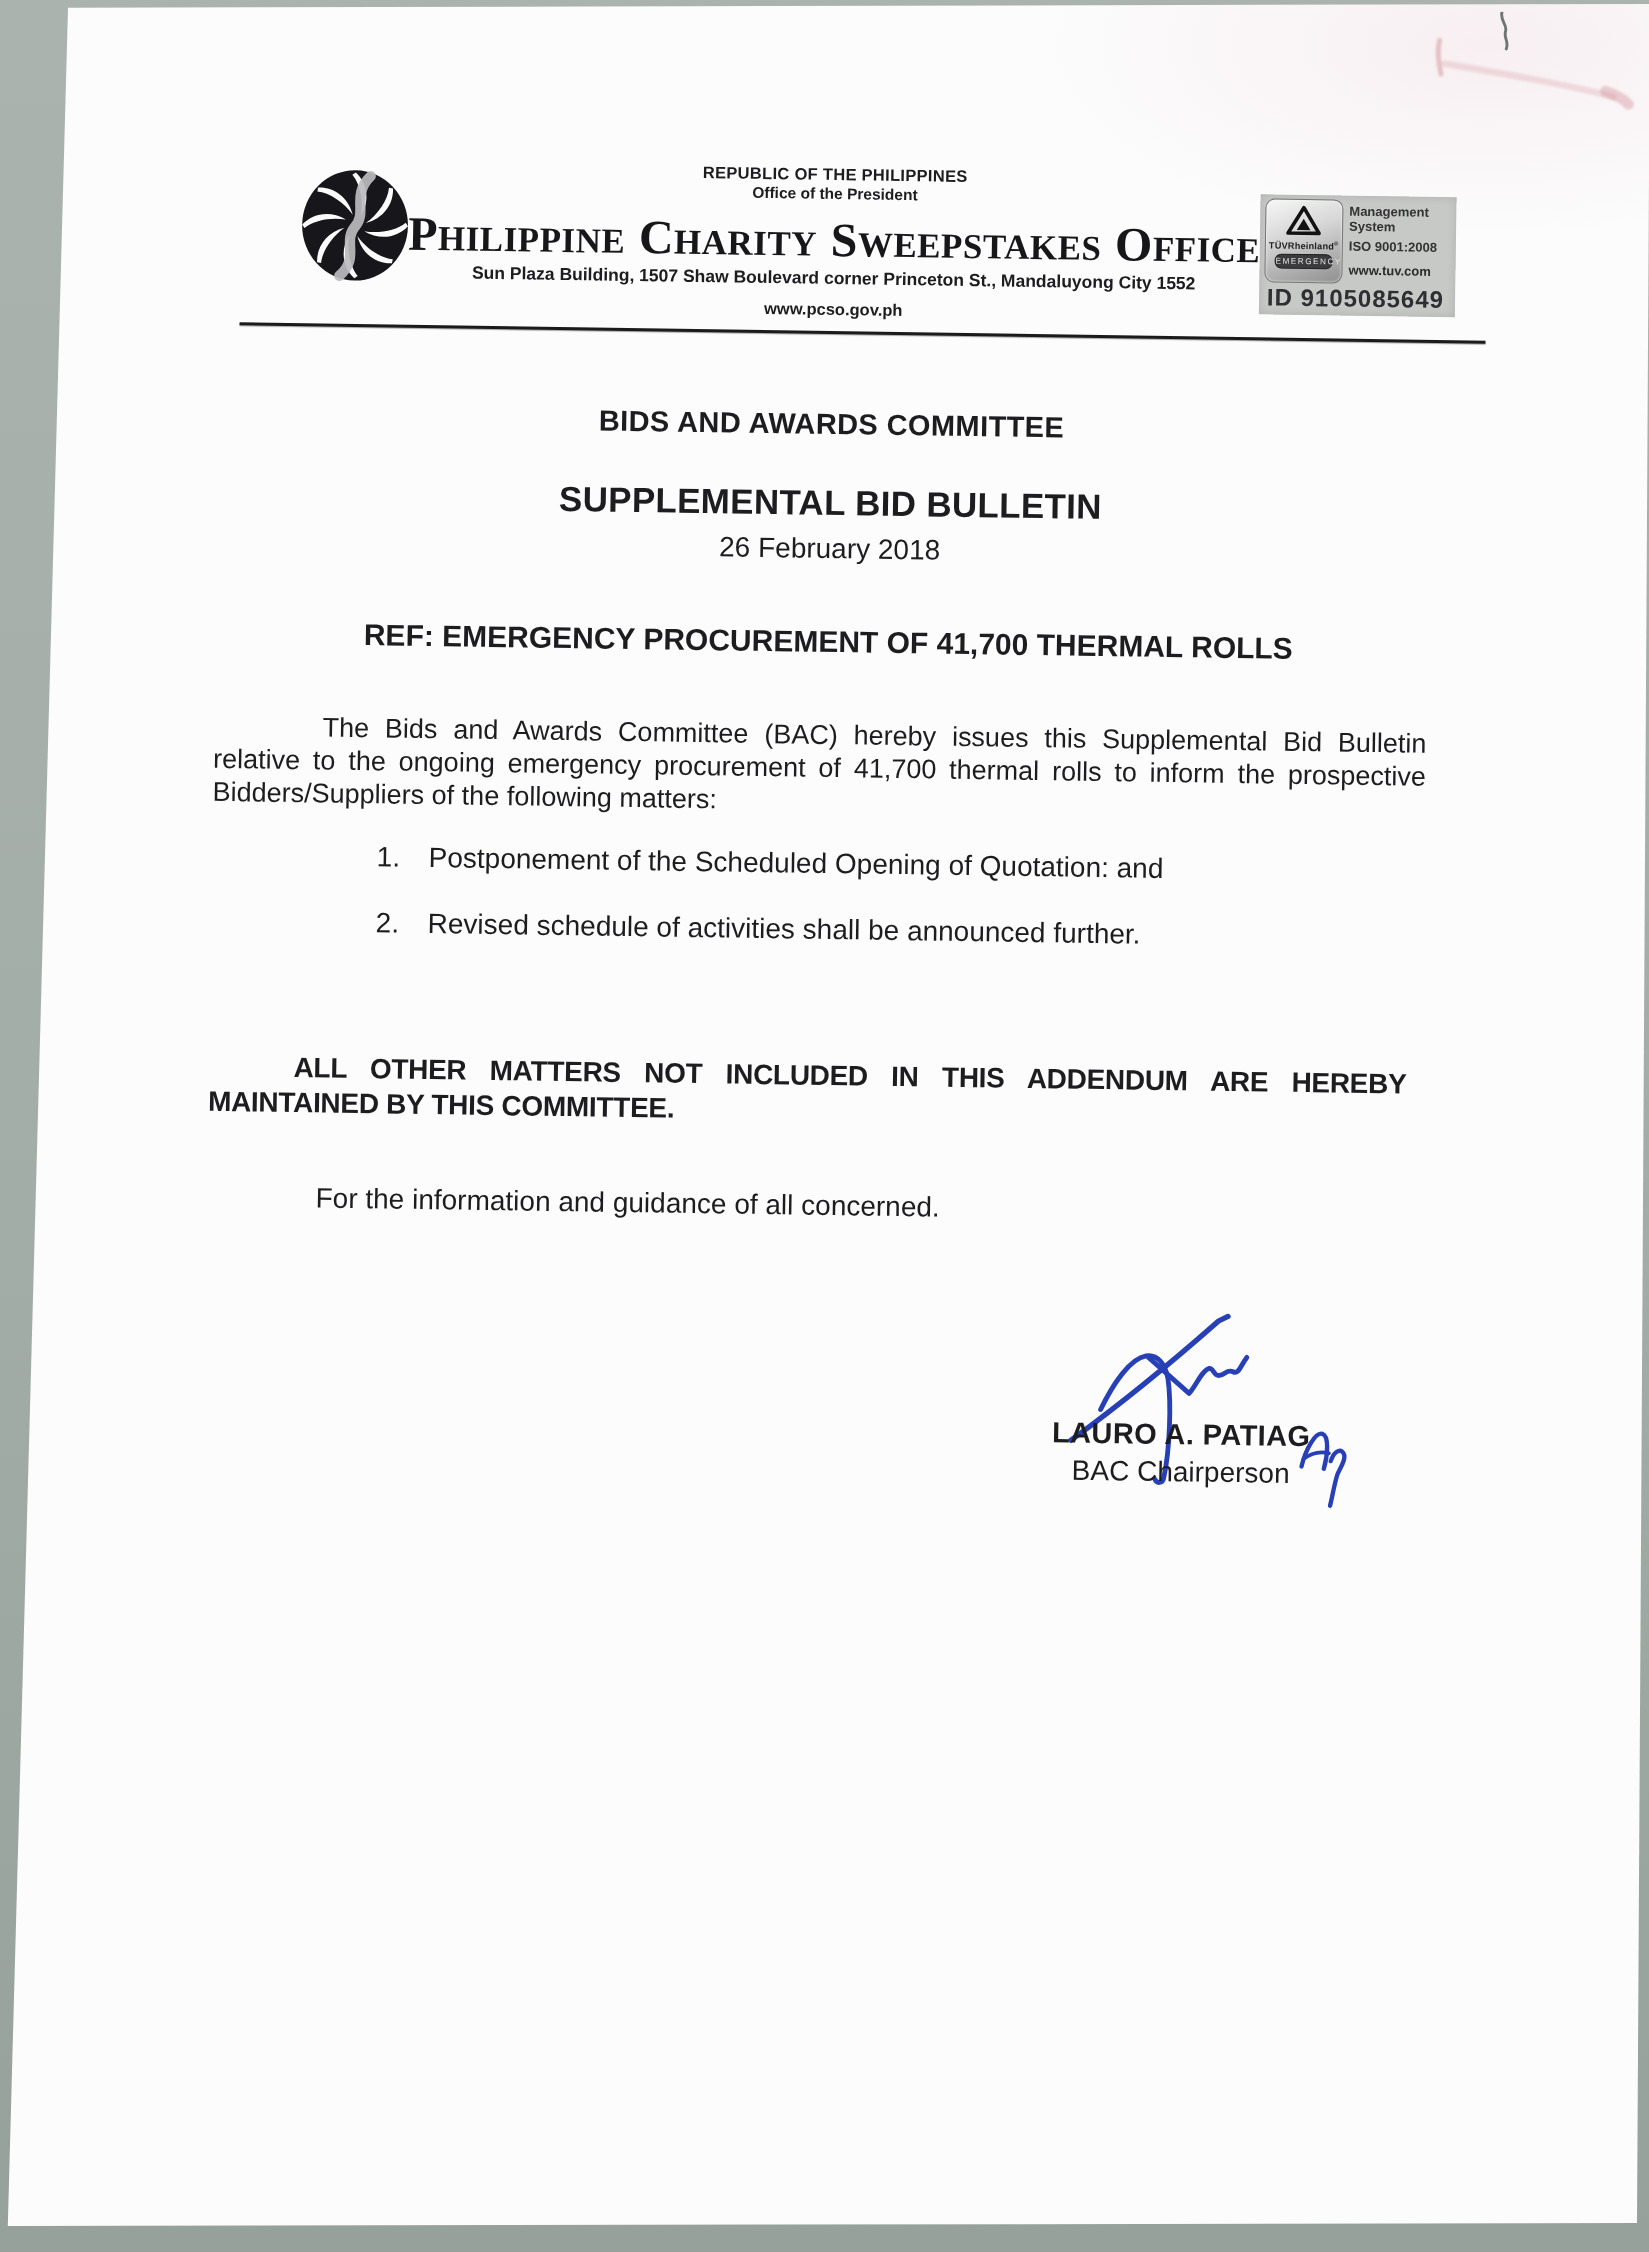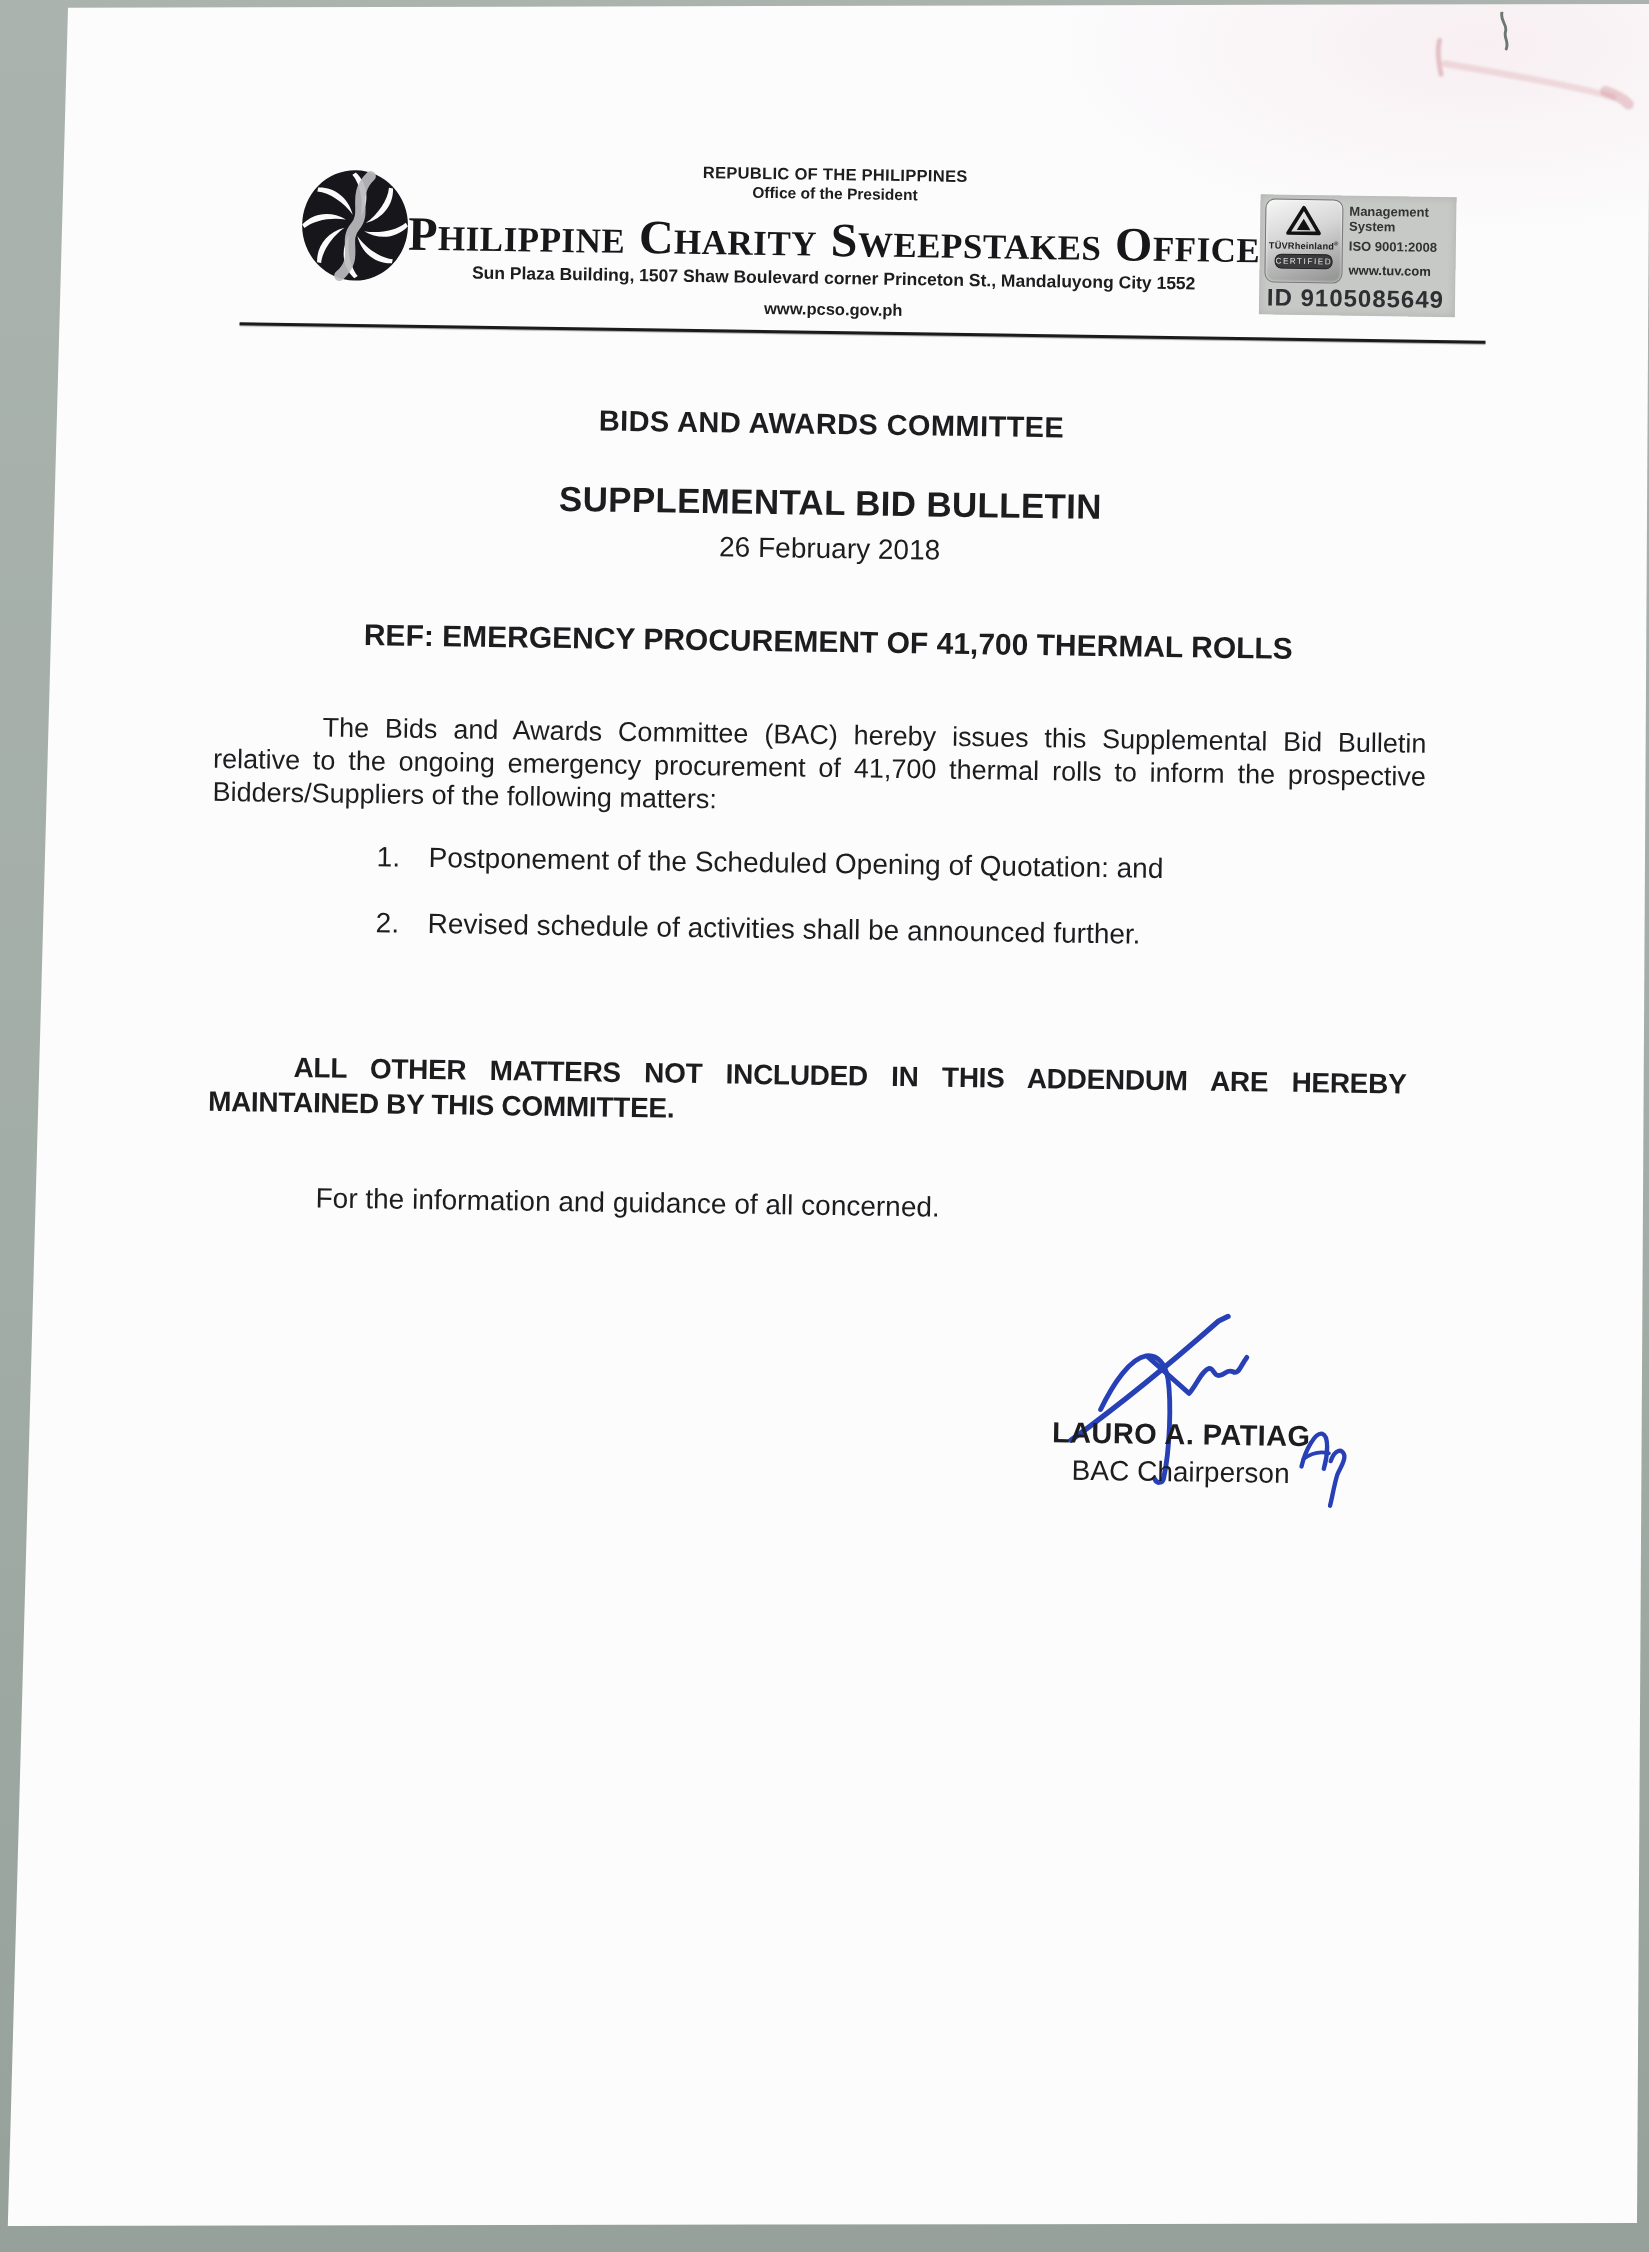--- a/index.html
+++ b/index.html
@@ -119,21 +119,21 @@
 
   <div class="abs badge">
     <div class="tuv-box">
       <div class="tuv-tri">
         <svg width="39" height="31" viewBox="0 0 40 34">
           <path d="M20,3 37,31 3,31 Z" fill="none" stroke="#121212" stroke-width="4" stroke-linejoin="round"></path>
           <path d="M20,15 27.5,27.5 12.5,27.5 Z" fill="#121212"></path>
         </svg>
       </div>
       <div class="tuv-name"><span>TÜVRheinland</span><sup>®</sup></div>
-      <div class="tuv-cert">CERTIFIED</div>
+      <div class="tuv-cert">EMERGENCY</div>
     </div>
     <div class="badge-right">
       <div>Management System</div>
       <div class="badge-iso">ISO 9001:2008</div>
       <div class="badge-site">www.tuv.com</div>
     </div>
     <div class="badge-id">ID 9105085649</div>
   </div>
 
   <div class="abs ctr committee">BIDS AND AWARDS COMMITTEE</div>

